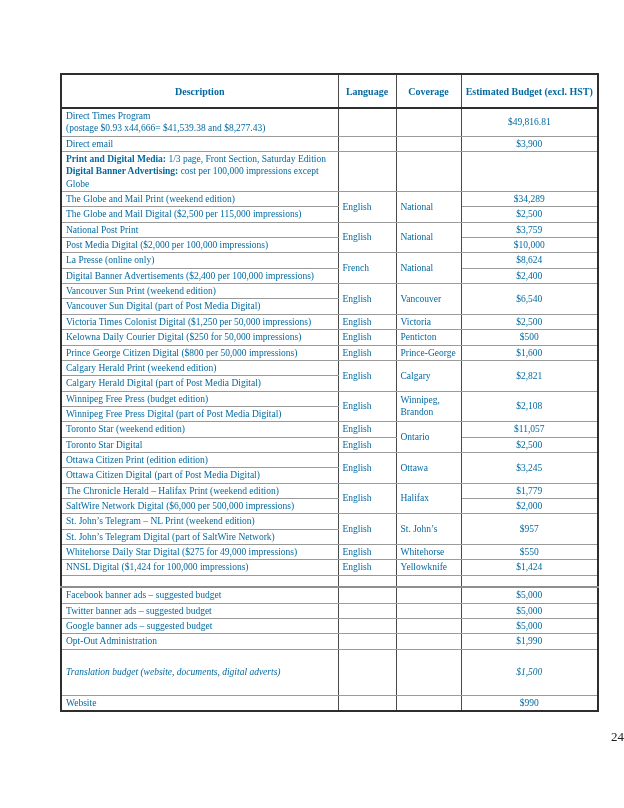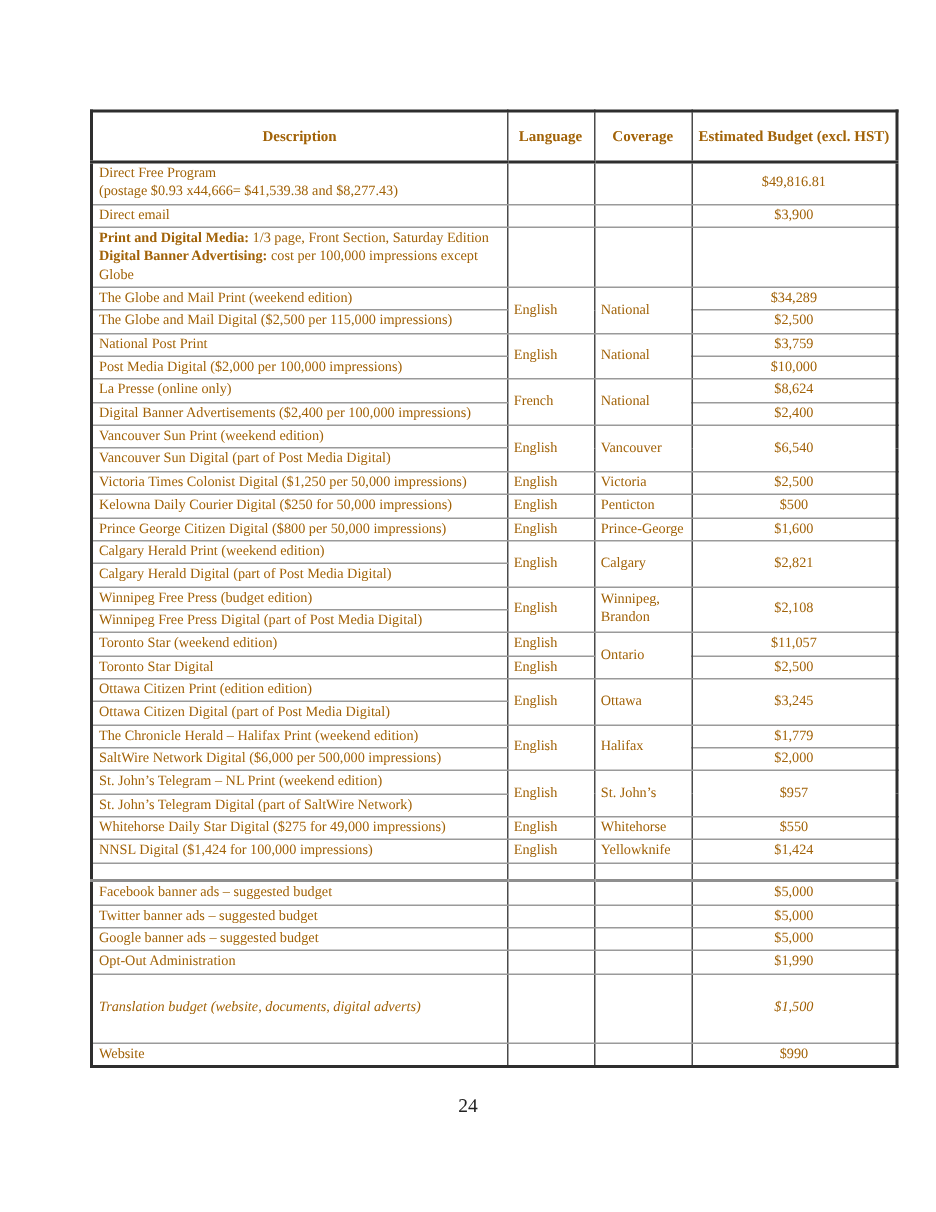--- a/index.html
+++ b/index.html
@@ -8,21 +8,21 @@
     width:624px; height:808px;
     background:#ffffff;
     font-family:"Liberation Serif", serif;
     overflow:hidden;
   }
   table.budget {
     position:absolute; left:60px; top:73px;
     width:537px;
     border-collapse:collapse;
     table-layout:fixed;
-    color:#a16207;
+    color:#0369a1;
     border:2px solid #2e2e2e;
   }
   table.budget th, table.budget td {
     border:1px solid #4a4a4a;
     vertical-align:middle;
     overflow:hidden;
   }
   table.budget td {
     border-top-color:#9a9a9a;
     border-bottom-color:#9a9a9a;
@@ -39,21 +39,21 @@
     border-bottom:2px solid #2e2e2e;
   }
   td.c0 { text-align:left; }
   td.c1, td.c2 { text-align:left; padding:1px 1px; }
   td.c3 { text-align:center; padding-left:6px; }
   td.indent { padding-left:36px; }
   tr.gap td { border-bottom:2px solid #8f8f8f; }
   .page-number {
     position:absolute; top:729px; left:0;
     width:624px;
-    text-align:center;
+    text-align:right;
     font-size:13px;
     color:#222222;
   }
 </style>
 </head>
 <body>
 
 <div class="sheet">
 
   <table class="budget">
@@ -67,21 +67,21 @@
       <tr>
         <th>Description</th>
         <th>Language</th>
         <th>Coverage</th>
         <th>Estimated Budget (excl. HST)</th>
       </tr>
     </thead>
     <tbody>
         <tr>
           <td class="c0">
-            <div>Direct Free Program</div>
+            <div>Direct Times Program</div>
             <div>(postage $0.93 x44,666= $41,539.38 and $8,277.43)</div>
           </td>
           <td class="c1"></td>
           <td class="c2"></td>
           <td class="c3">$49,816.81</td>
         </tr>
         <tr>
           <td class="c0">Direct email</td>
           <td class="c1"></td>
           <td class="c2"></td>

